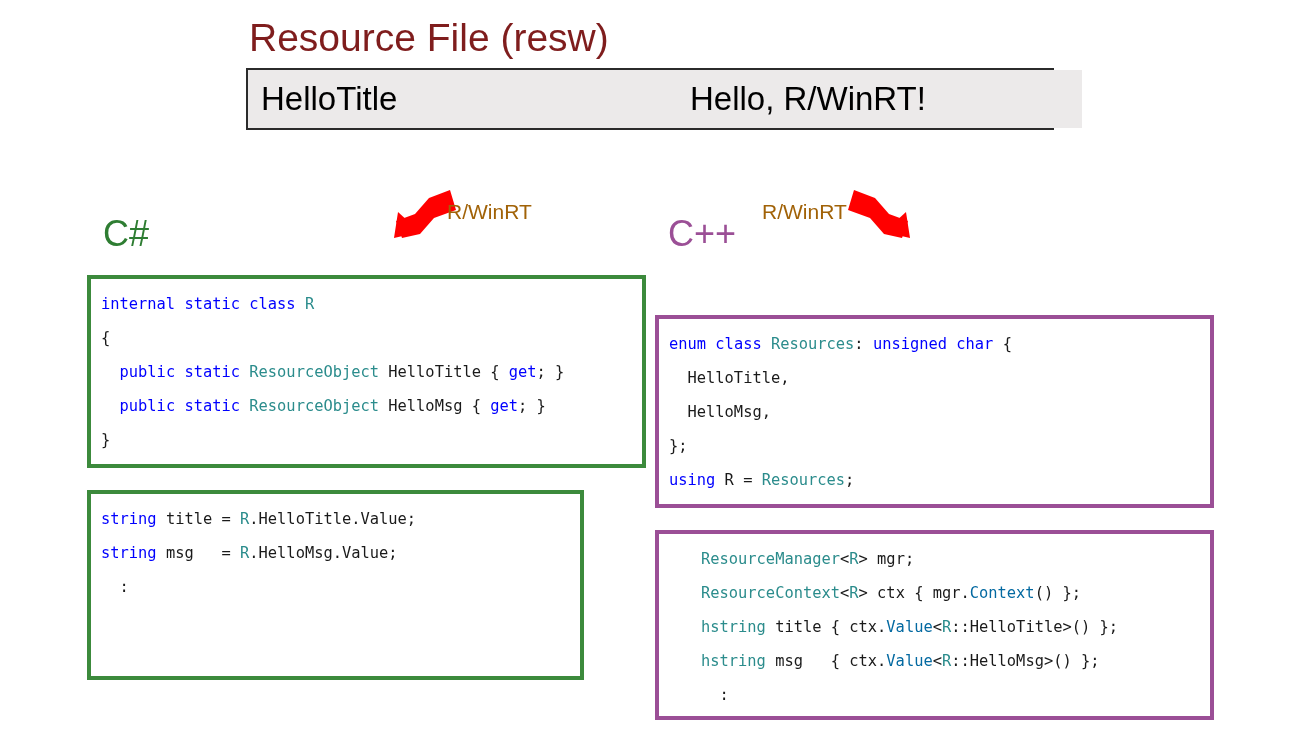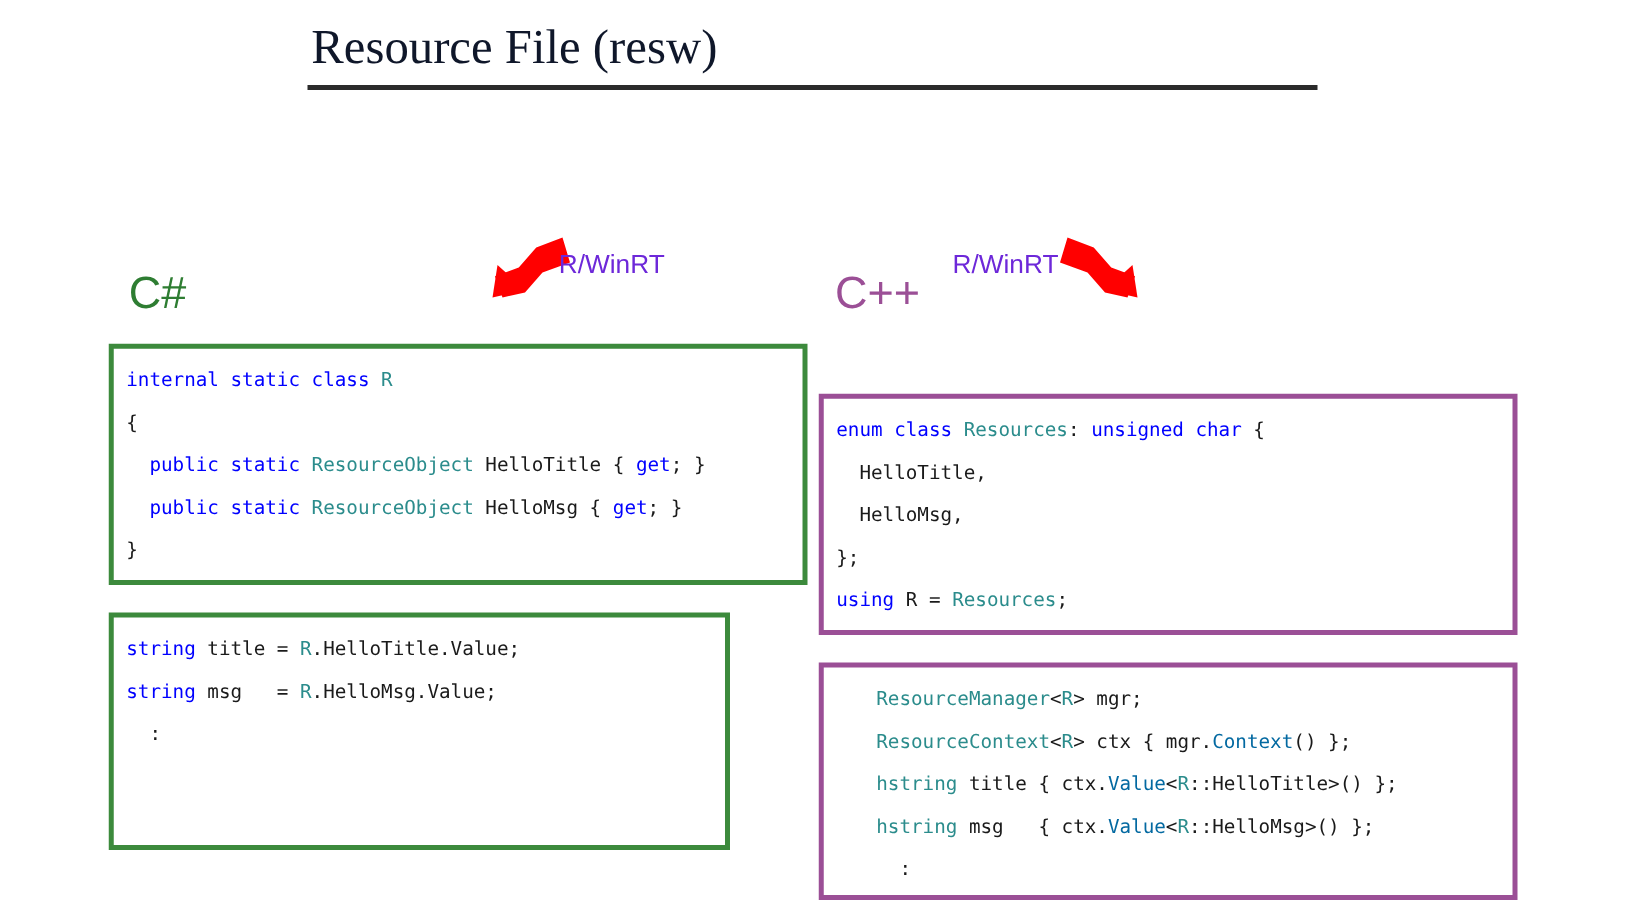--- a/index.html
+++ b/index.html
@@ -13,24 +13,24 @@
     position: relative;
     overflow: hidden;
     font-family: "Liberation Sans", sans-serif;
   }
 
   
   #doc-title {
     position: absolute;
     left: 249px;
     top: 14px;
-    font-family: Liberation Serif, serif;
+    font-family: Liberation Sans, sans-serif;
     font-size: 39px;
     line-height: 48px;
-    color: #0f172a;
+    color: #7f1d1d;
     white-space: pre;
     letter-spacing: 0px;
   }
 
   
   #resource-table {
     position: absolute;
     left: 246px;
     top: 68px;
     width: 808px;
@@ -70,21 +70,21 @@
   }
   #lang-label-csharp { left: 103px; top: 214px; color: #2E7D32; }
   #lang-label-cpp    { left: 668px; top: 214px; color: #9B4F96; }
 
   
   .rwinrt-label {
     position: absolute;
     font-family: "Liberation Sans", sans-serif;
     font-size: 21px;
     line-height: 24px;
-    color: #6d28d9;
+    color: #a16207;
     white-space: nowrap;
   }
   #rwinrt-label-left  { left: 447px; top: 200px; }
   #rwinrt-label-right { left: 762px; top: 200px; }
 
   .arrow-svg { position: absolute; }
   #arrow-to-csharp { left: 392px; top: 188px; }
   #arrow-to-cpp    { left: 846px; top: 188px; }
 
   
@@ -120,20 +120,24 @@
   .tok-pl   { color: #1a1a1a; }
 </style>
 </head>
 <body>
 
 <div id="doc-title">Resource File (resw)</div>
 
 <div id="resource-table">
   <table>
     <tbody>
+      <tr class="row-alt">
+        <td class="cell-key">HelloTitle</td>
+        <td class="cell-value">Hello, R/WinRT!</td>
+      </tr>
     </tbody>
   </table>
 </div>
 
 <svg class="arrow-svg" id="arrow-to-csharp" width="66" height="52" viewBox="0 0 66 52">
   <polygon points="60,2 66,22 44,30 30,46 12,50 6,33 25,26 39,10" fill="#FF0000" transform="translate(-2,0)"></polygon>
   <polygon points="2,50 6,24 28,44" fill="#FF0000"></polygon>
 </svg>
 <div class="rwinrt-label" id="rwinrt-label-left">R/WinRT</div>
 

